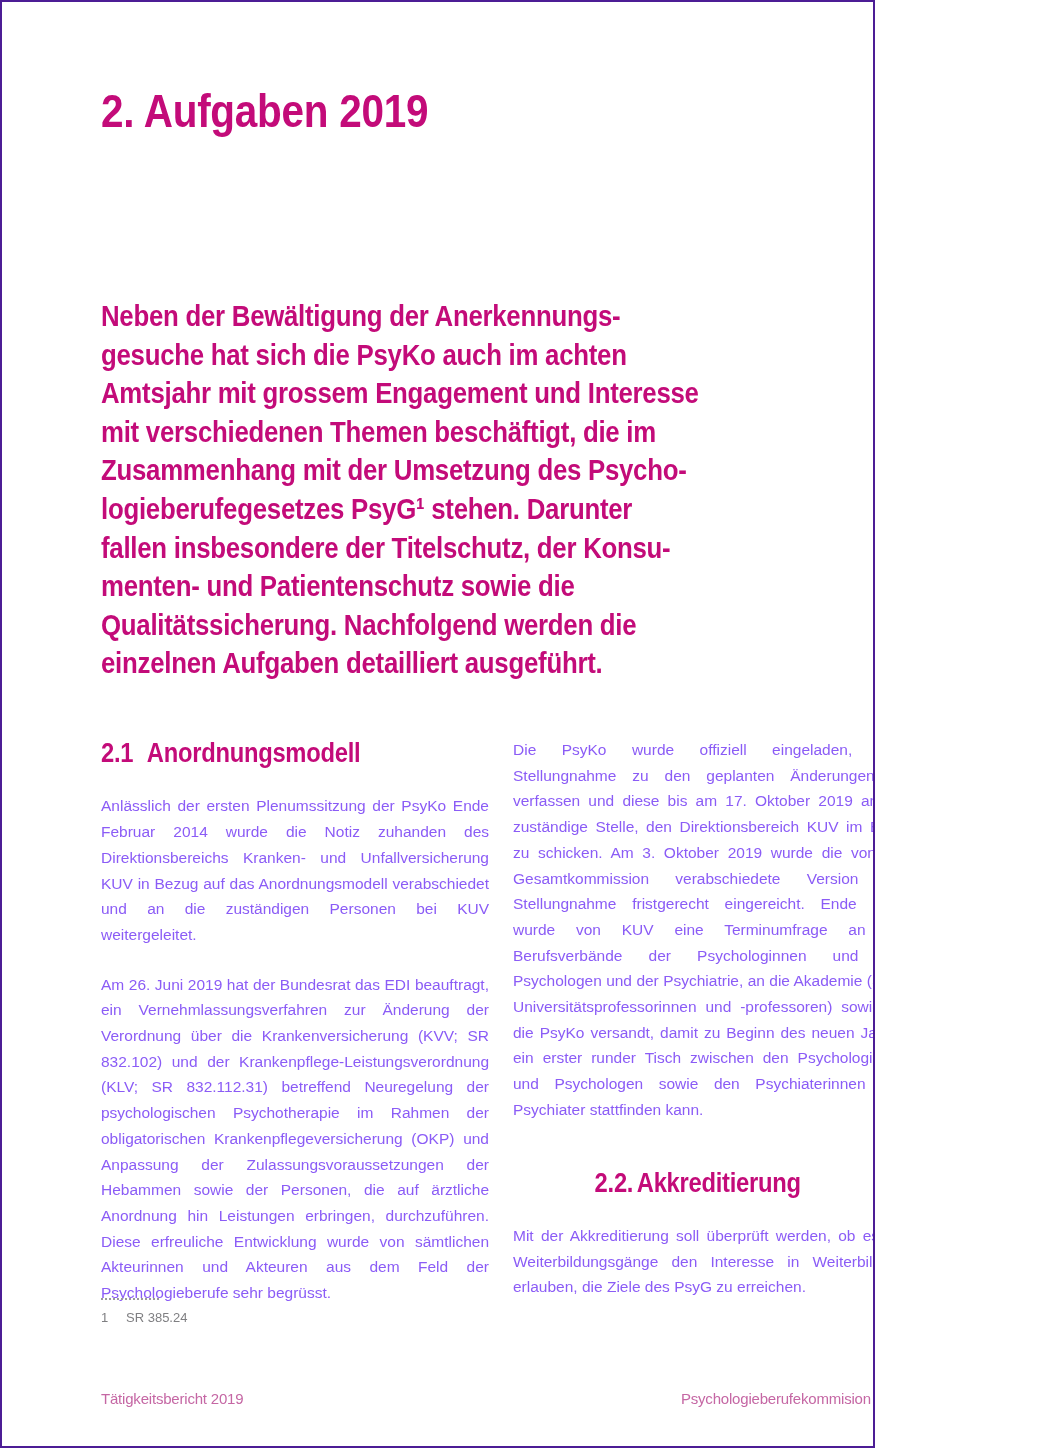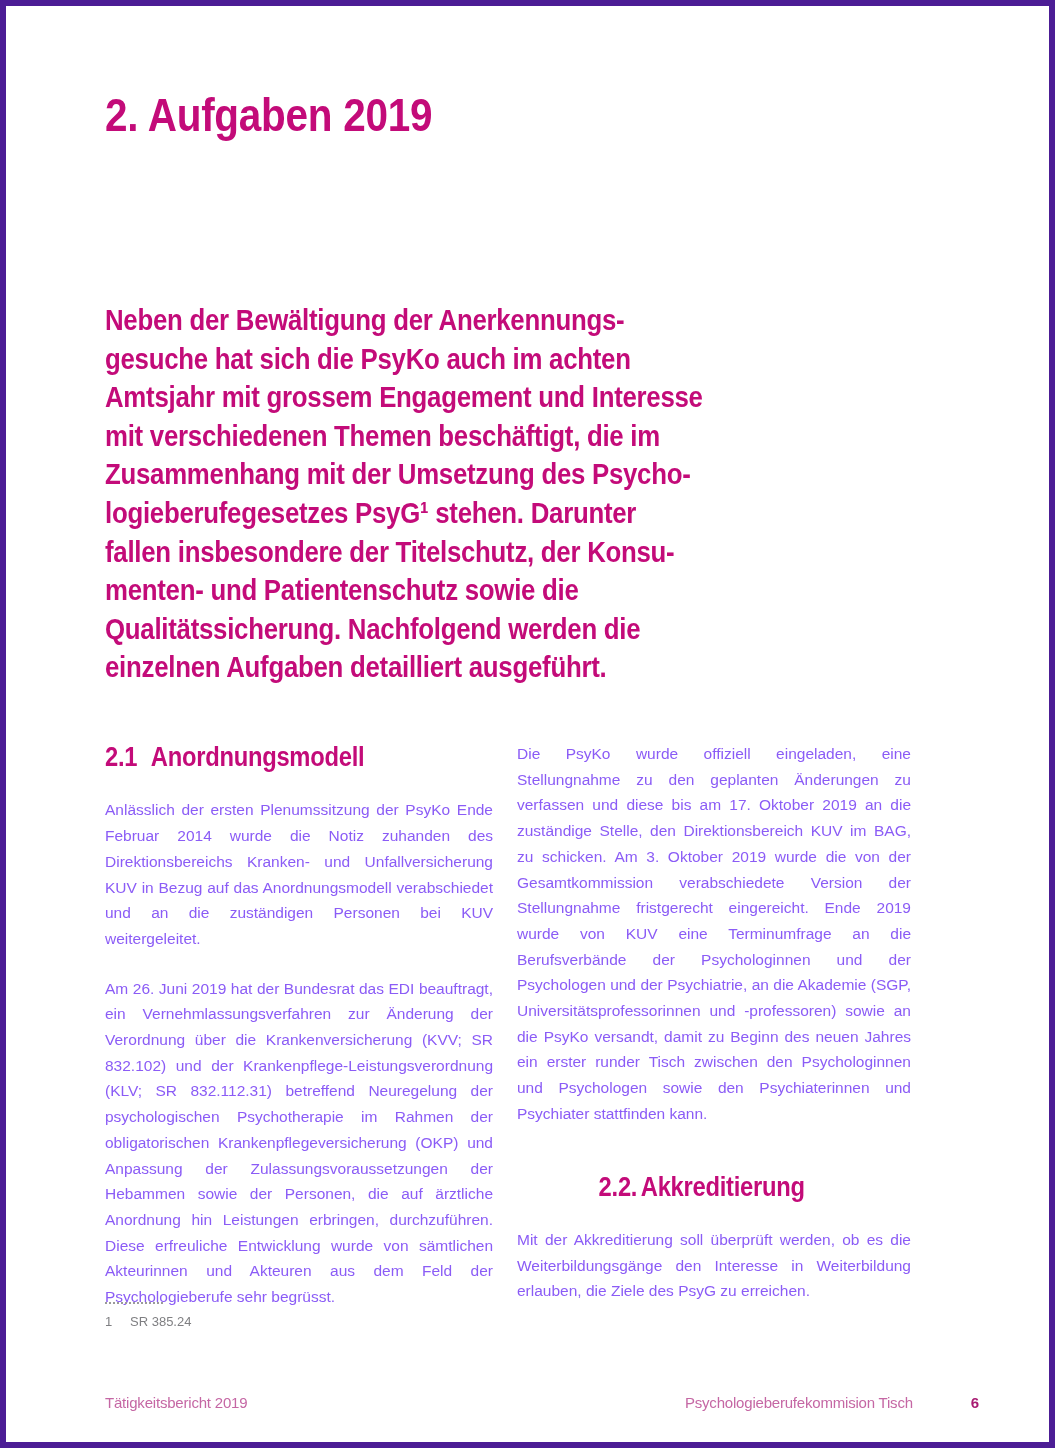--- a/index.html
+++ b/index.html
@@ -3,24 +3,24 @@
 <meta charset="utf-8">
 <style>
   html, body {
     margin: 0;
     padding: 0;
     background: #ffffff;
     font-family: "Liberation Sans", sans-serif;
   }
   .page {
     position: relative;
-    width: 1055px;
+    width: 875px;
     height: 1448px;
     background: #ffffff;
-    border: 6px solid #4c1d95;
+    border: 2px solid #4c1d95;
     box-sizing: border-box;
     overflow: hidden;
   }
   
   .cond {
     display: inline-block;
     transform: scaleX(0.88);
     transform-origin: 0 50%;
     letter-spacing: -0.3px;
     white-space: nowrap;

